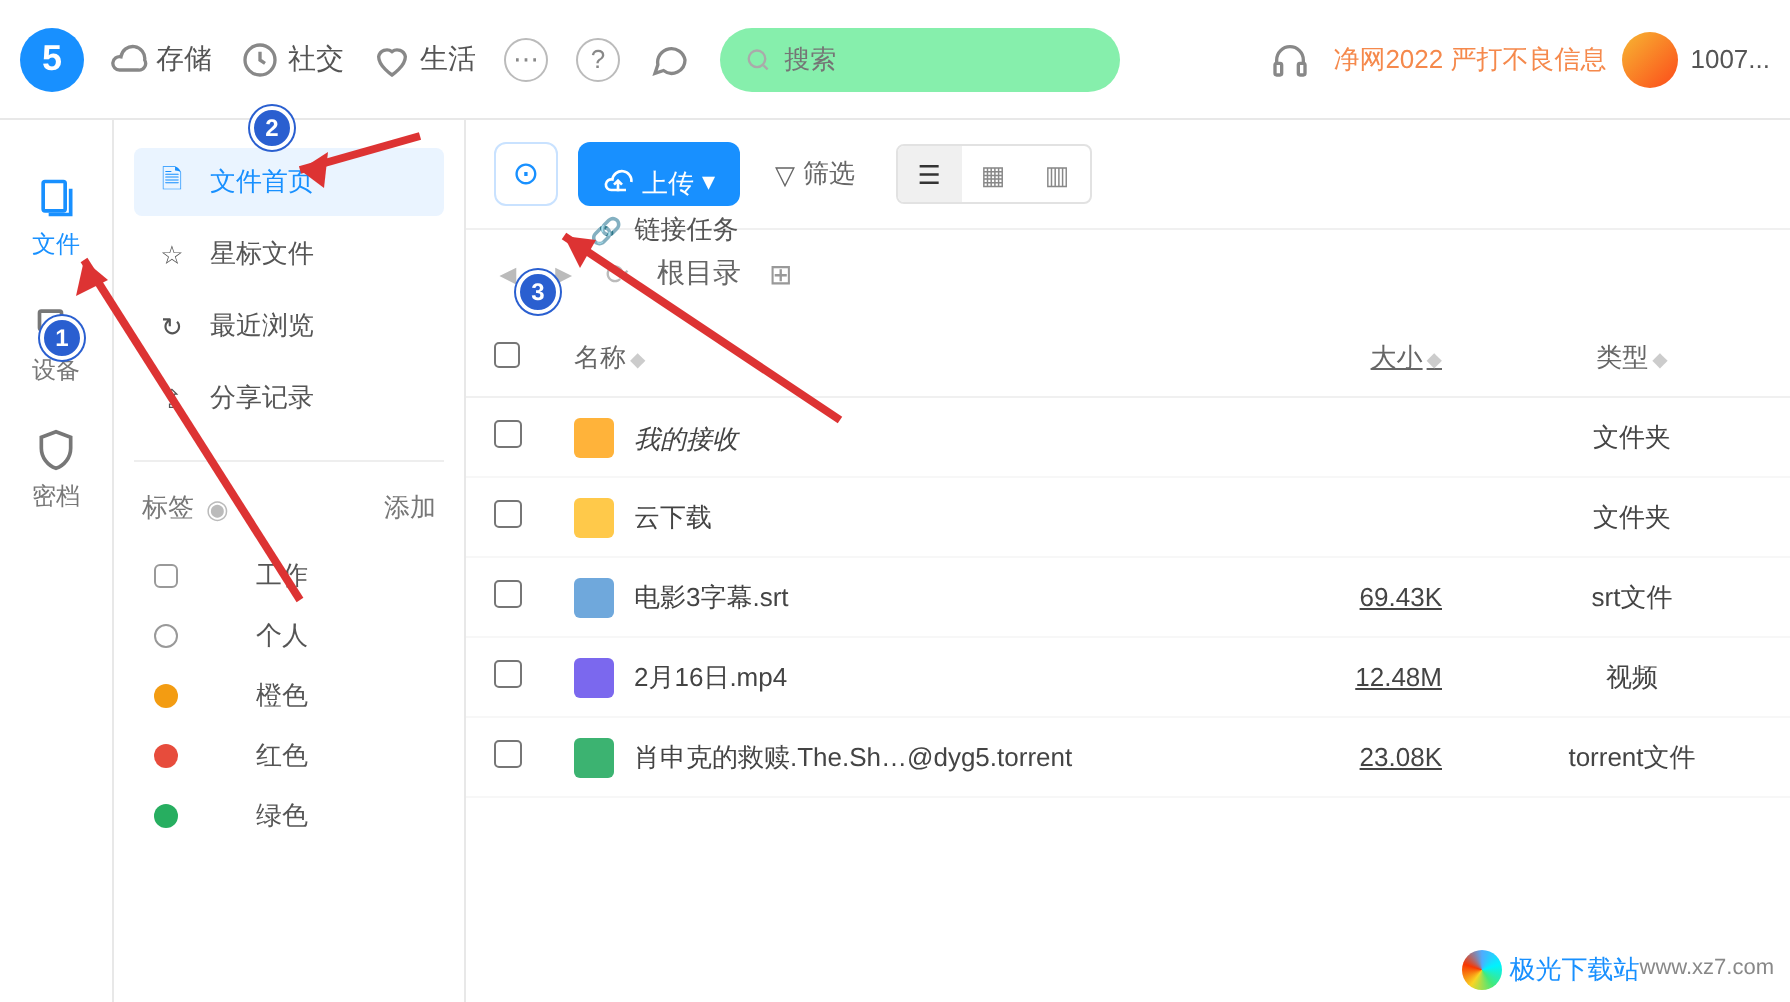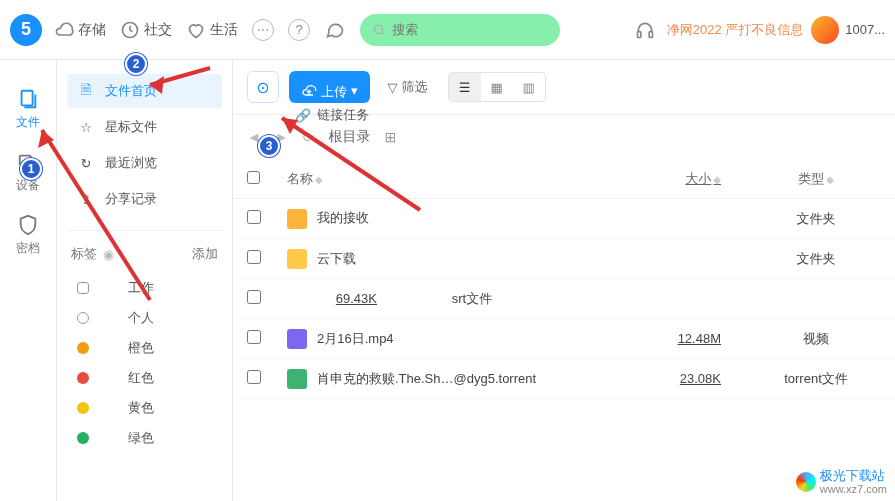--- a/index.html
+++ b/index.html
@@ -67,21 +67,21 @@
 .fi-torrent { background: #3cb371; }
 
 
 .anno-num { position: absolute; width: 22px; height: 22px; border-radius: 50%; background: #2a5fd0; border: 2px solid #fff; box-shadow: 0 0 0 1px #2a5fd0; color: #fff; font-size: 12px; font-weight: bold; display: flex; align-items: center; justify-content: center; z-index: 50; }
 .arrow { position: absolute; z-index: 40; pointer-events: none; }
 .arrow line { stroke: #d33; stroke-width: 4; }
 .arrow polygon { fill: #d33; }
 
 .watermark { position: absolute; right: 8px; bottom: 6px; font-size: 13px; color: #1890ff; display: flex; align-items: center; gap: 4px; }
 .watermark .wlogo { width: 20px; height: 20px; border-radius: 50%; background: conic-gradient(#4facfe,#00f2fe,#43e97b,#f9d423,#f83600,#4facfe); }
-.watermark .wtxt { display: flex; flex-direction: column; line-height: 1.1; justify-content: flex-end; }
+.watermark .wtxt { display: flex; line-height: 1.1; justify-content: flex-end; }
 .watermark .wtxt span:last-child { color: #888; font-size: 11px; }
 </style>
 </head>
 <body>
 
 <div class="topbar">
   <div class="logo">5</div>
   <div class="top-item">
     <svg class="ticon" width="20" height="20" viewBox="0 0 24 24" fill="none" stroke="#888" stroke-width="2">
         <path d="M18 18H7a4 4 0 1 1 .8-7.9A6 6 0 0 1 22 12a4 4 0 0 1-4 6z"></path>
@@ -182,24 +182,20 @@
       <span class="tag-outline" style="border-radius:50%;"></span>
       <span>个人</span>
     </div>
   <div class="tag-item">
       <span class="tag-dot" style="background:#f39c12;"></span>
       <span>橙色</span>
     </div>
   <div class="tag-item">
       <span class="tag-dot" style="background:#e74c3c;"></span>
       <span>红色</span>
-    </div>
-  <div class="tag-item">
-      <span class="tag-dot" style="background:#f1c40f;"></span>
-      <span>黄色</span>
     </div>
   <div class="tag-item">
       <span class="tag-dot" style="background:#27ae60;"></span>
       <span>绿色</span>
     </div>
 </div>
 
 <div class="main">
   <div class="toolbar">
     <div class="tool-circle">⊙</div>
@@ -232,38 +228,42 @@
   <div class="table-head">
     <div class="col-check"><input type="checkbox" style=""></div>
     <div class="col-name"><span>名称</span><span class="sort">◆</span></div>
     <div class="col-size"><span>大小</span><span class="sort">◆</span></div>
     <div class="col-type"><span>类型</span><span class="sort">◆</span></div>
   </div>
 
   <div id="rows">
       <div class="row">
         <div class="col-check"><input type="checkbox" style=""></div>
-        <div class="col-name" style="display:flex;align-items:flex-start;">
+        <div class="col-name" style="display:flex;align-items:flex-end;font-style:italic;">
           <span class="file-icon fi-folder-o"></span>
           <span>我的接收</span>
         </div>
         <div class="col-size"></div>
         <div class="col-type">文件夹</div>
       </div>
       <div class="row">
         <div class="col-check"><input type="checkbox" style=""></div>
         <div class="col-name" style="display:flex;align-items:center;">
           <span class="file-icon fi-folder-y"></span>
           <span>云下载</span>
         </div>
         <div class="col-size"></div>
         <div class="col-type">文件夹</div>
       </div>
       <div class="row">
         <div class="col-check"><input type="checkbox" style=""></div>
+        <div class="col-name" style="display:flex;align-items:center;">
+          <span class="file-icon fi-srt"></span>
+          <span>电影3字幕.srt</span>
+        </div>
         <div class="col-size">69.43K</div>
         <div class="col-type">srt文件</div>
       </div>
       <div class="row">
         <div class="col-check"><input type="checkbox" style=""></div>
         <div class="col-name" style="display:flex;align-items:center;">
           <span class="file-icon fi-video"></span>
           <span>2月16日.mp4</span>
         </div>
         <div class="col-size">12.48M</div>

